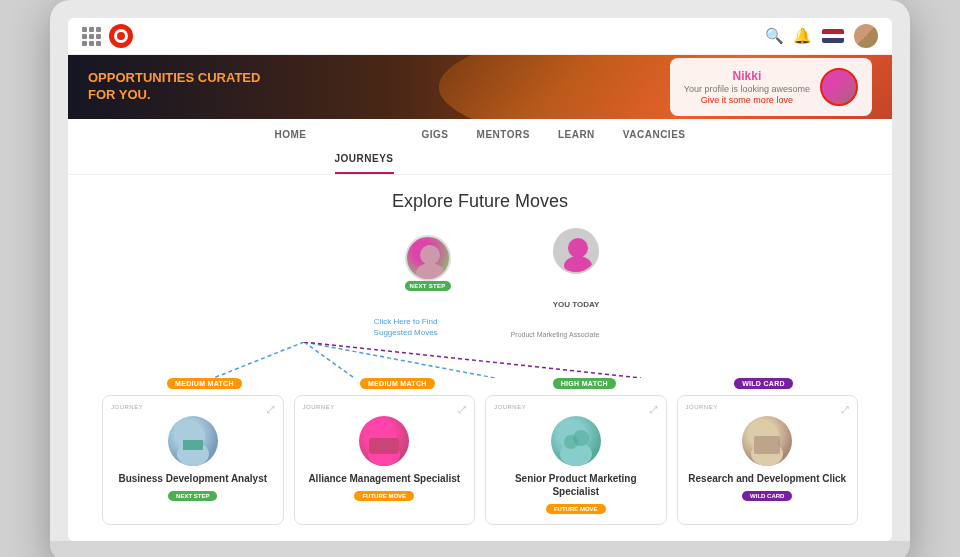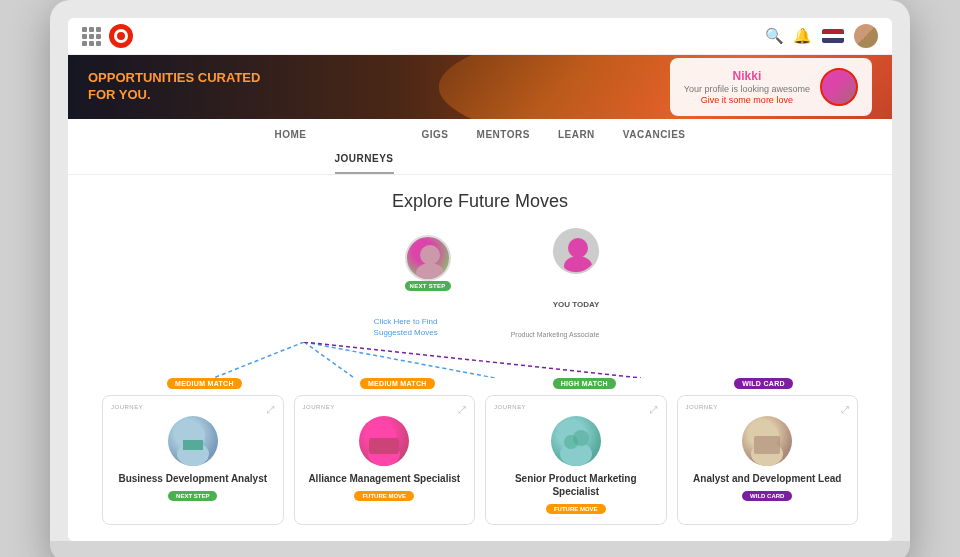--- a/index.html
+++ b/index.html
@@ -155,21 +155,21 @@
       font-weight: bold;
       color: #666;
       padding-bottom: 8px;
       cursor: pointer;
       text-transform: uppercase;
       letter-spacing: 0.5px;
       text-align: center;
     }
     .nav-item.active {
       color: #333;
-      border-bottom: 2px solid #a3a3a3;
+      border-bottom: 2px solid #be185d;
       margin-top: 24px;
     }
     
     .main-content {
       padding: 16px 30px;
       background: #fff;
     }
     .page-title {
       text-align: center;
       font-size: 18px;
@@ -464,21 +464,21 @@
         <div class="journey-card">
           <div class="card-top-label">JOURNEY</div>
           <div class="card-share-icon">⤢</div>
           <div class="card-avatar card-avatar-4">
             <svg width="50" height="50" viewBox="0 0 50 50">
               <circle cx="25" cy="20" r="12" fill="#dca"></circle>
               <ellipse cx="25" cy="38" rx="16" ry="12" fill="#dca"></ellipse>
               <rect x="12" y="20" width="26" height="18" rx="2" fill="#a87" opacity="0.6"></rect>
             </svg>
           </div>
-          <div class="card-title">Analyst and Development Lead</div>
+          <div class="card-title">Research and Development Click</div>
           <div class="card-badge cb-purple">WILD CARD</div>
         </div>
 
       </div>
     </div>
 
   </div>
   <div class="laptop-base"></div>
 </div>
 

